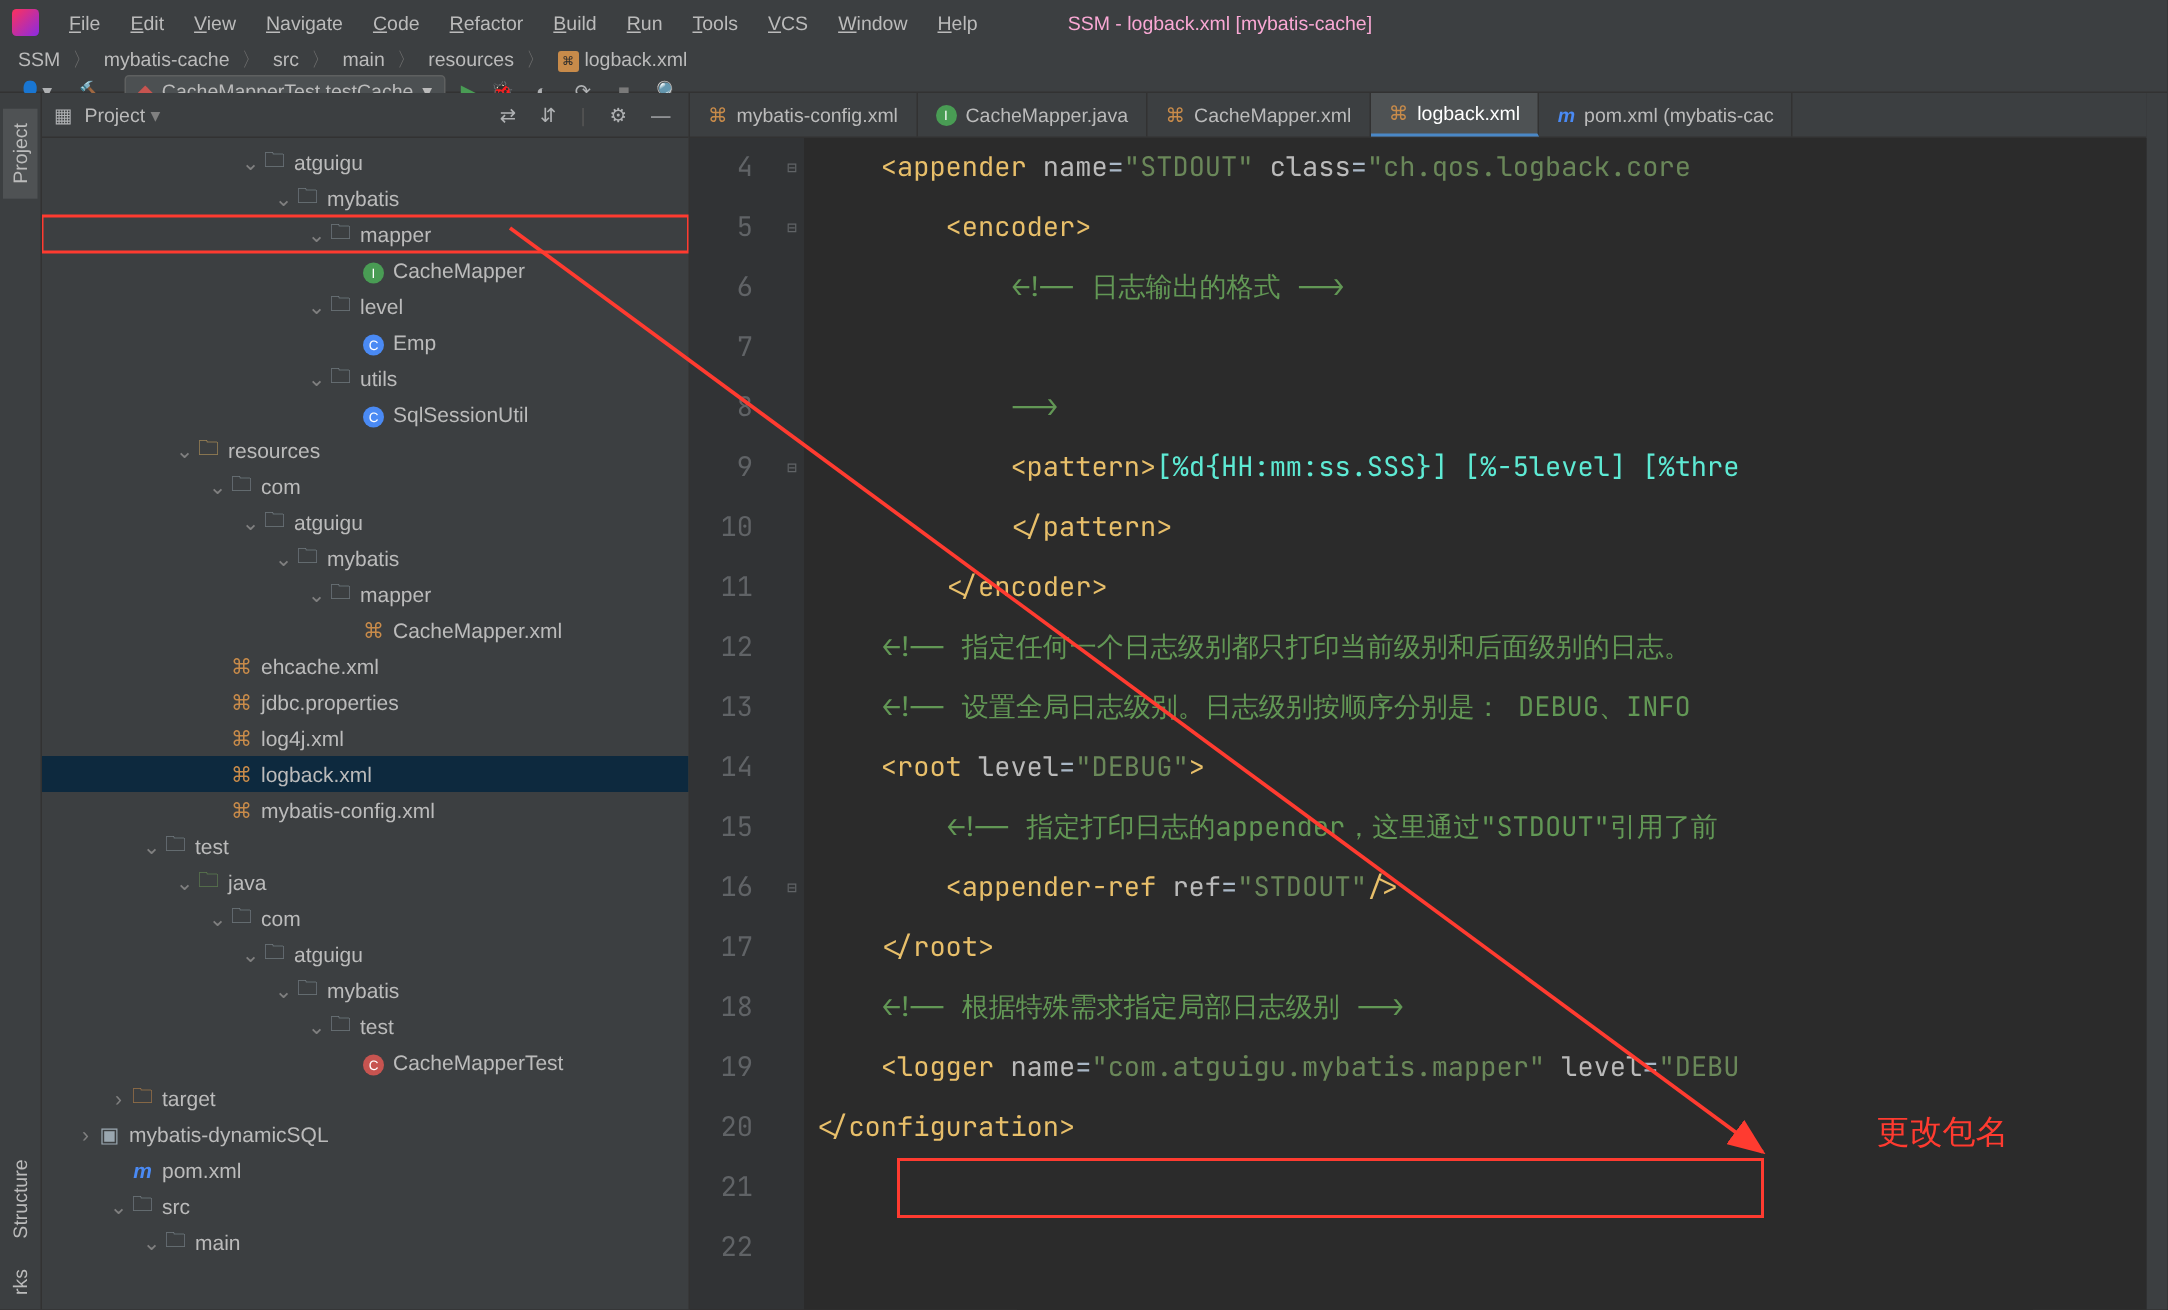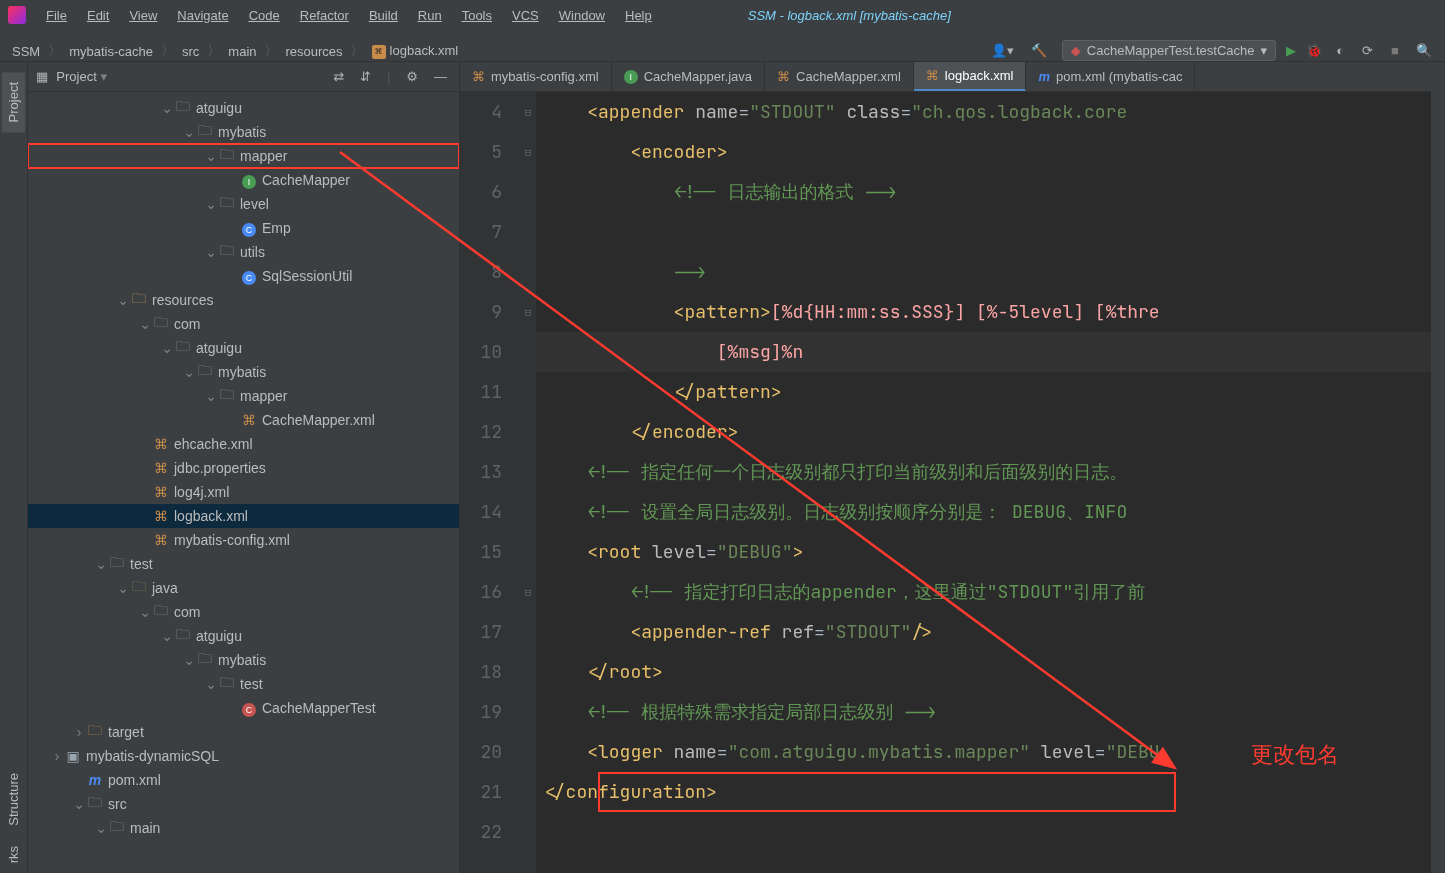--- a/index.html
+++ b/index.html
@@ -25,37 +25,36 @@
 }
 .app-icon {
   width: 18px; height: 18px;
   background: linear-gradient(135deg, #fe315d, #8a2be2);
   border-radius: 3px;
   margin-right: 8px;
 }
 .menubar .menu-item {
   padding: 4px 10px;
   cursor: pointer;
-  text-decoration: underline;
 }
 .menubar .menu-item u { text-decoration: underline; }
 .menubar .title-area {
-  margin-left: 84px;
-  color: #7dd3fc;
-  font-style: italic;
+  margin-left: 48px;
+  color: #f9a8d4;
 }
 
 
 .toolbar-row {
   display: flex;
-  align-items: flex-end;
+  align-items: flex-start;
   height: 32px;
   background: #3c3f41;
   border-bottom: 1px solid #323232;
   padding: 0 8px;
+  flex-direction: column;
 }
 .breadcrumb {
   display: flex;
   align-items: center;
   gap: 4px;
   flex: 1;
 }
 .breadcrumb .crumb {
   padding: 2px 4px;
   color: #bbbbbb;
@@ -268,21 +267,21 @@
   height: 40px;
   line-height: 40px;
   white-space: pre;
   padding-left: 8px;
 }
 .code-line.hl { background: #323232; }
 .t-tag { color: #e8bf6a; }
 .t-attr { color: #bababa; }
 .t-str { color: #6a8759; }
 .t-cmt { color: #629755; }
-.t-txt { color: #fca5a5; }
+.t-txt { color: #5eead4; }
 .t-eq { color: #a9b7c6; }
 
 
 .annotation-arrow {
   position: absolute;
   pointer-events: none;
 }
 .annotation-text {
   position: absolute;
   color: #ff3b30;
@@ -633,21 +632,20 @@
           <div class="fold"></div>
         </div>
       <div class="code" id="code">
 
         <div class="code-line"><span class="t-tag">    &lt;</span><span class="t-tag">appender</span><span class="t-attr"> name</span><span class="t-eq">=</span><span class="t-str">"STDOUT"</span><span class="t-attr"> class</span><span class="t-eq">=</span><span class="t-str">"ch.qos.logback.core</span></div>
           <div class="code-line"><span class="t-tag">        &lt;</span><span class="t-tag">encoder</span><span class="t-tag">&gt;</span></div>
           <div class="code-line"><span class="t-txt">            </span><span class="t-cmt">&lt;!-- 日志输出的格式 --&gt;</span></div>
           <div class="code-line"><span class="t-txt">            </span></div>
           <div class="code-line"><span class="t-txt">            </span><span class="t-cmt">--&gt;</span></div>
           <div class="code-line"><span class="t-tag">            &lt;</span><span class="t-tag">pattern</span><span class="t-tag">&gt;</span><span class="t-txt">[%d{HH:mm:ss.SSS}] [%-5level] [%thre</span></div>
-          <div class="code-line hl"><span class="t-txt">                [%msg]%n</span></div>
           <div class="code-line"><span class="t-tag">            &lt;/</span><span class="t-tag">pattern</span><span class="t-tag">&gt;</span></div>
           <div class="code-line"><span class="t-tag">        &lt;/</span><span class="t-tag">encoder</span><span class="t-tag">&gt;</span></div>
           <div class="code-line"><span class="t-txt">    </span><span class="t-cmt">&lt;!-- 指定任何一个日志级别都只打印当前级别和后面级别的日志。</span></div>
           <div class="code-line"><span class="t-txt">    </span><span class="t-cmt">&lt;!-- 设置全局日志级别。日志级别按顺序分别是： DEBUG、INFO</span></div>
           <div class="code-line"><span class="t-tag">    &lt;</span><span class="t-tag">root</span><span class="t-attr"> level</span><span class="t-eq">=</span><span class="t-str">"DEBUG"</span><span class="t-tag">&gt;</span></div>
           <div class="code-line"><span class="t-txt">        </span><span class="t-cmt">&lt;!-- 指定打印日志的appender，这里通过"STDOUT"引用了前</span></div>
           <div class="code-line"><span class="t-tag">        &lt;</span><span class="t-tag">appender-ref</span><span class="t-attr"> ref</span><span class="t-eq">=</span><span class="t-str">"STDOUT"</span><span class="t-tag">/&gt;</span></div>
           <div class="code-line"><span class="t-tag">    &lt;/</span><span class="t-tag">root</span><span class="t-tag">&gt;</span></div>
           <div class="code-line"><span class="t-txt">    </span><span class="t-cmt">&lt;!-- 根据特殊需求指定局部日志级别 --&gt;</span></div>
           <div class="code-line"><span class="t-tag">    &lt;</span><span class="t-tag">logger</span><span class="t-attr"> name</span><span class="t-eq">=</span><span class="t-str">"com.atguigu.mybatis.mapper"</span><span class="t-attr"> l</span><span class="t-attr">evel</span><span class="t-eq">=</span><span class="t-str">"DEBU</span></div>

